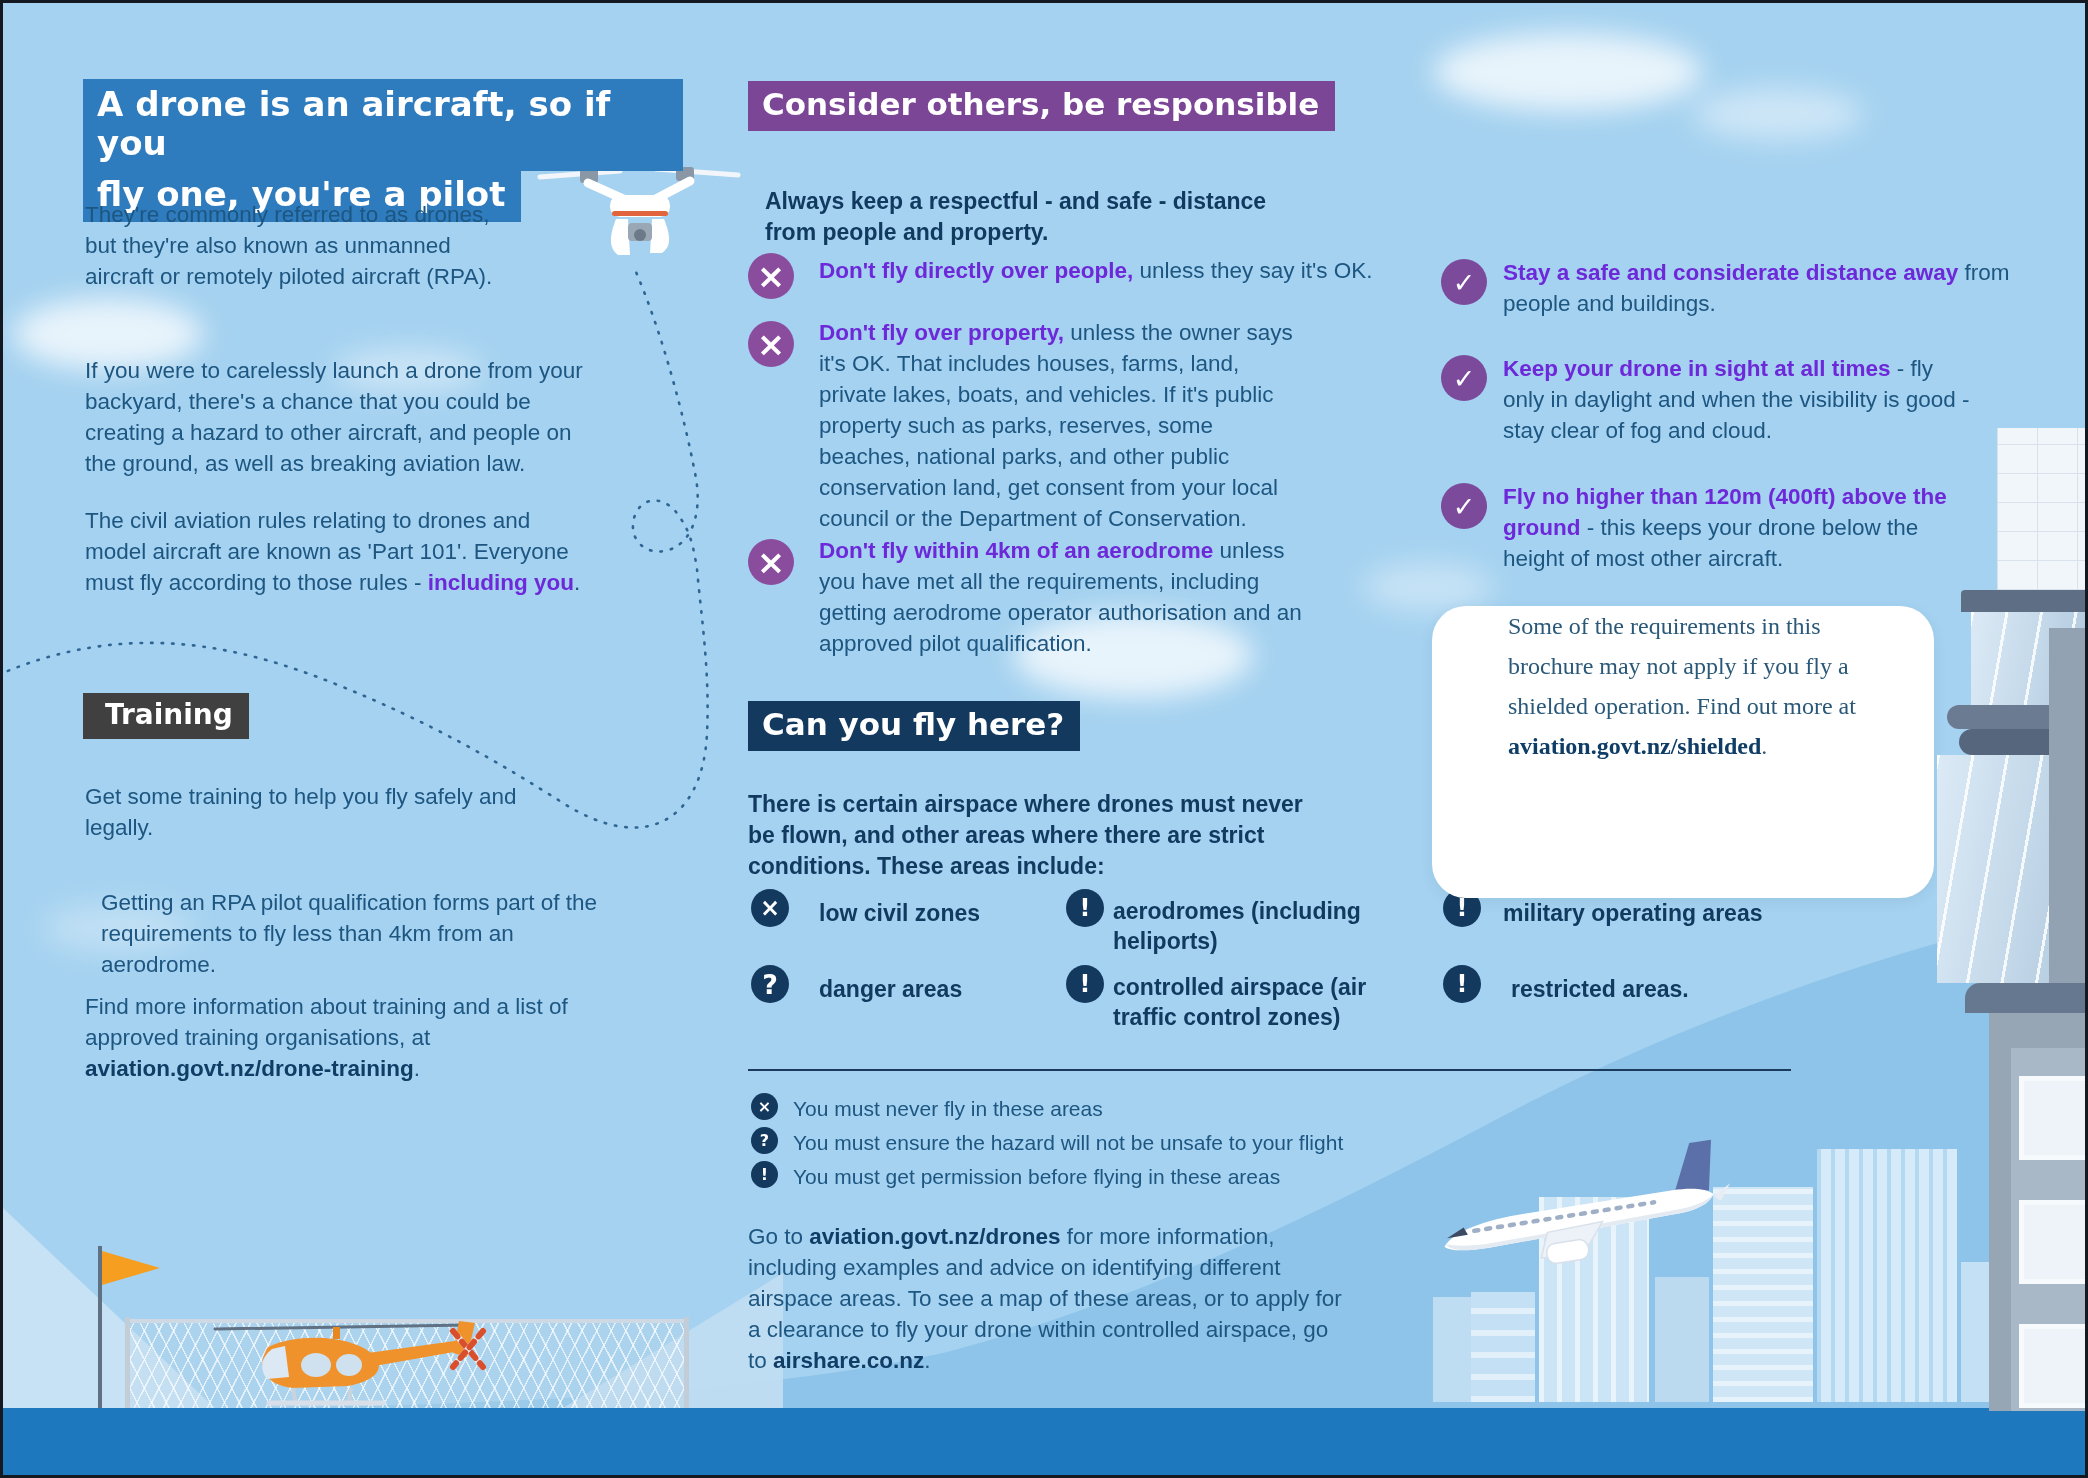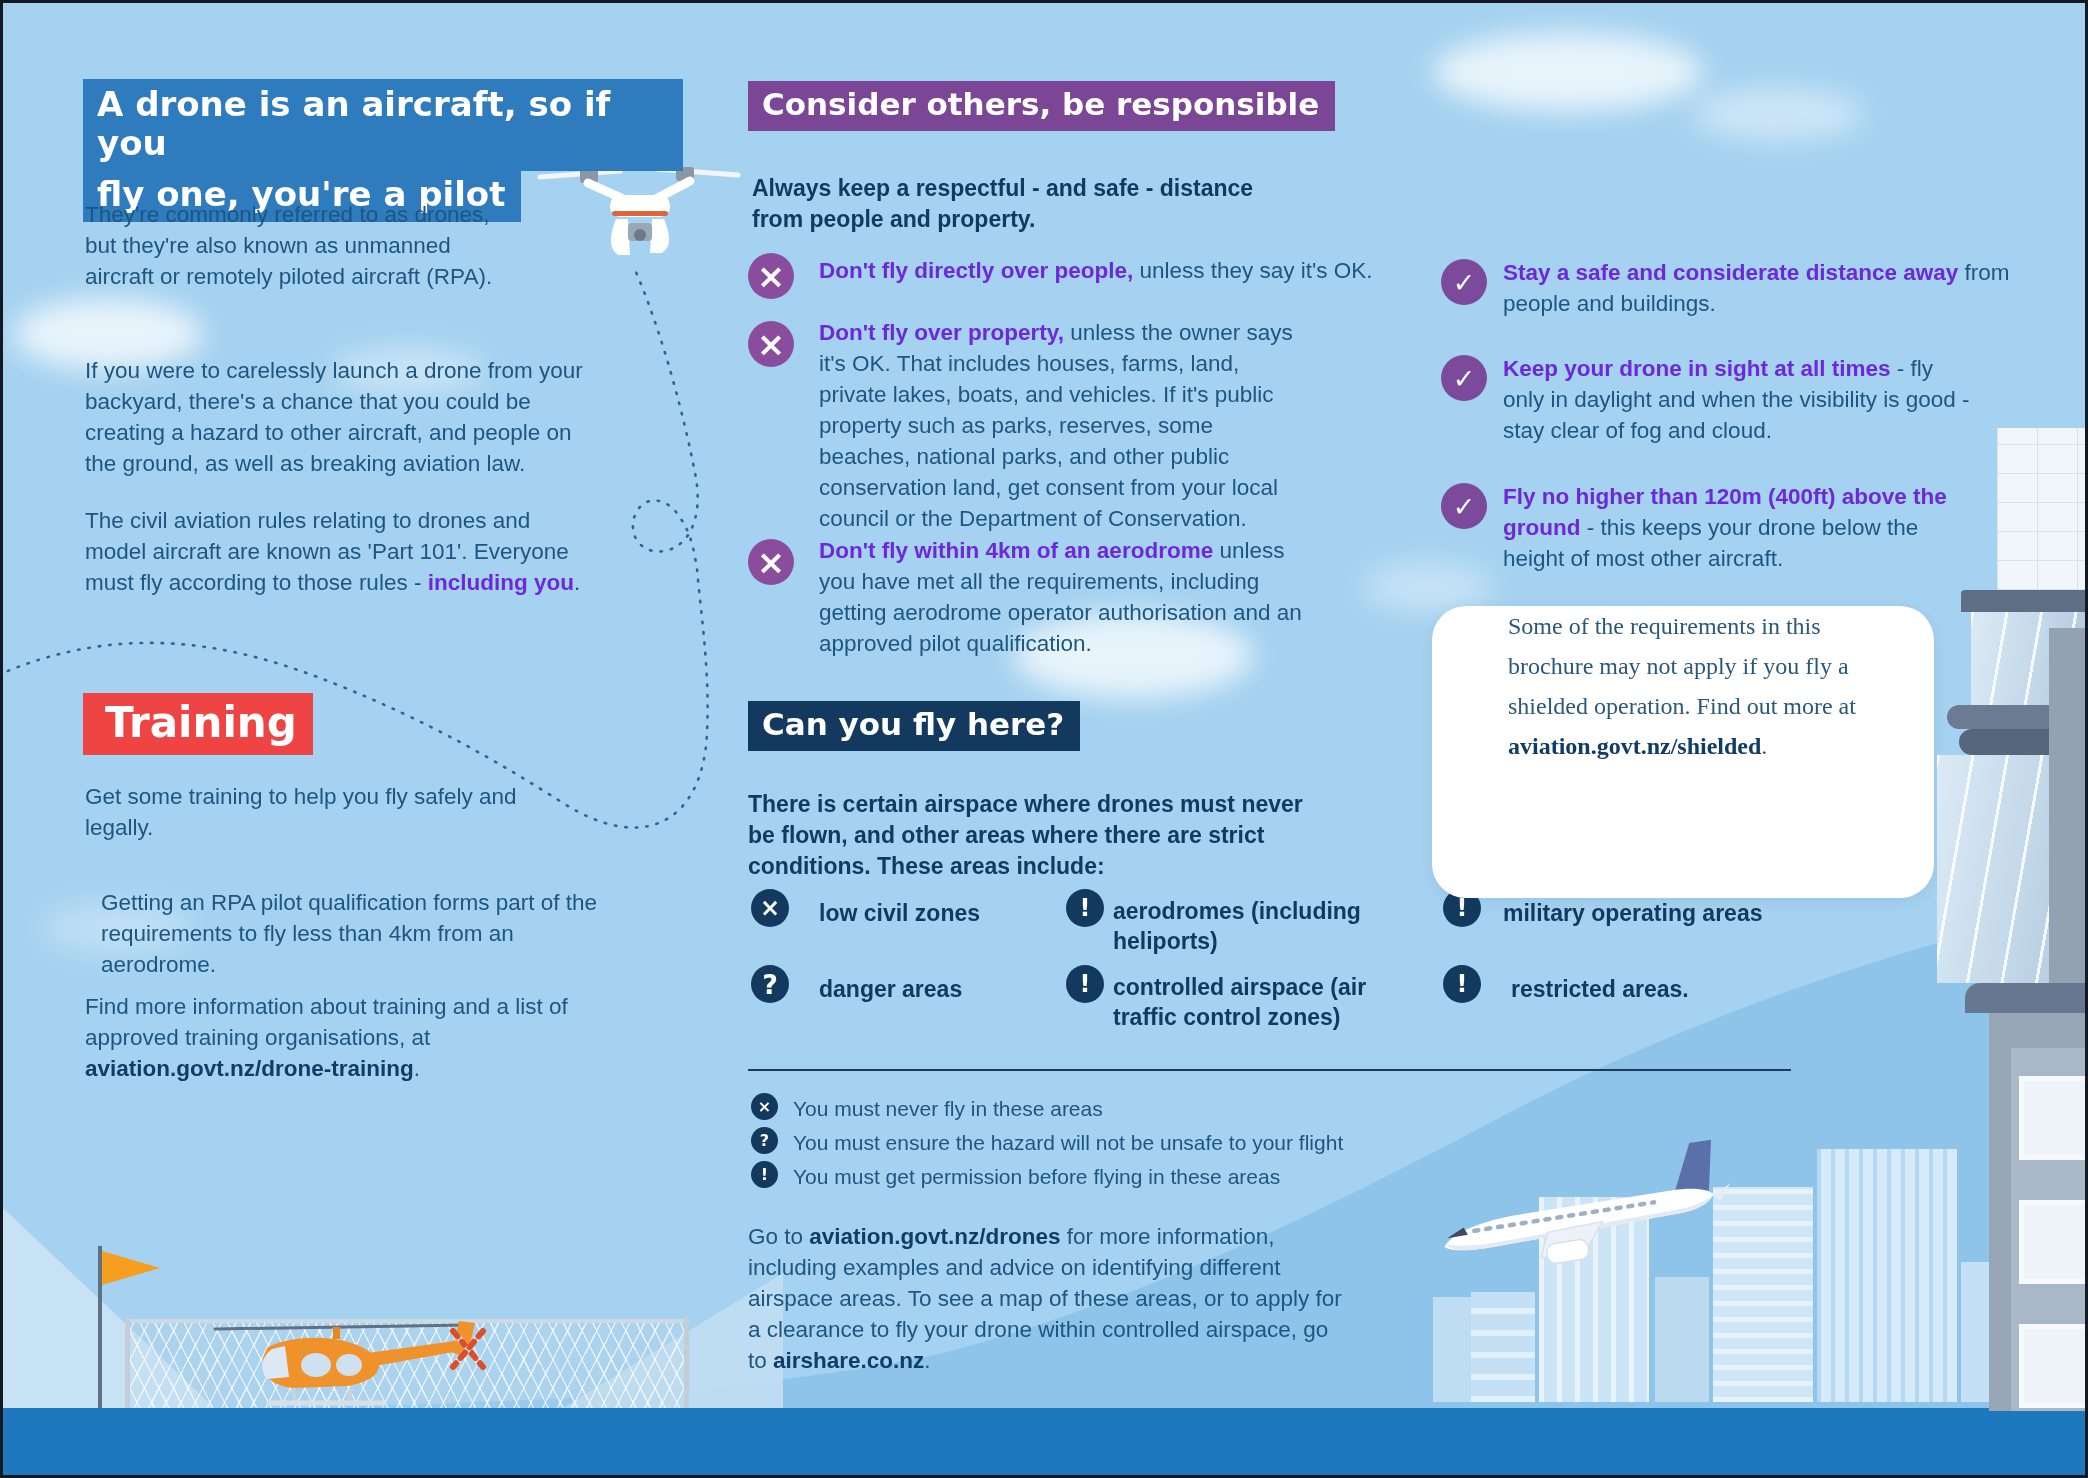--- a/index.html
+++ b/index.html
@@ -4,21 +4,21 @@
 <style>
   html,body{margin:0;padding:0;background:#e8eef4;}
   .page{position:relative;width:2088px;height:1478px;overflow:hidden;
         background:#A5D2F0;border:3px solid #141821;box-sizing:border-box;
         font-family:"Liberation Sans",sans-serif;color:#1D5680;}
   .abs{position:absolute;}
   
   .hdr{font-family:"DejaVu Sans",sans-serif;font-weight:bold;color:#fff;line-height:1.15;}
   .hdr span{display:inline-block;padding:6px 16px 8px 14px;}
   .hdr-blue span{background:#2E7BBE;font-size:34px;}
-  .hdr-green span{background:#ef4444;font-size:42px;padding-left:22px;}
+  .hdr-green span{background:#404040;font-size:28px;padding-left:22px;}
   .hdr-purple span{background:#7C4697;font-size:31px;}
   .hdr-navy span{background:#14395E;font-size:31px;}
   
   .body-txt{font-size:22.5px;line-height:31px;color:#1D5680;}
   .body-txt b,.bold-navy{color:#6d28d9;}
   .lead{font-weight:bold;color:#123A60;font-size:23px;line-height:31px;}
   .linkish{font-weight:bold;color:#0F3D66;}
   
   .circ{display:flex;align-items:center;justify-content:center;border-radius:50%;
         color:#fff;font-family:"DejaVu Sans",sans-serif;font-weight:bold;}
@@ -162,21 +162,21 @@
   </div>
   <p class="abs body-txt" style="left:82px;top:778px;width:440px;margin:0;">Get some training to help you fly safely and legally.</p>
   <p class="abs body-txt" style="left:82px;top:868px;width:500px;margin:16px;">Getting an RPA pilot qualification forms part of the requirements to fly less than 4km from an aerodrome.</p>
   <p class="abs body-txt" style="left:82px;top:988px;width:490px;margin:0;">
     <span>Find more information about training and a list of approved training organisations, at </span><span class="linkish">aviation.govt.nz/drone-training</span><span>.</span>
   </p>
 
   <div class="abs hdr hdr-purple" style="left:745px;top:78px;">
     <span>Consider others, be responsible</span>
   </div>
-  <p class="abs lead" style="left:745px;top:166px;width:545px;margin:4px;">Always keep a respectful - and safe - distance from people and property.</p>
+  <p class="abs lead" style="left:745px;top:166px;width:545px;margin:17px;">Always keep a respectful - and safe - distance from people and property.</p>
 
   <div class="abs circ circ-x" style="left:745px;top:250px;">
       <span>×</span>
     </div>
   <p class="abs body-txt" style="left:816px;top:252px;width:600px;margin:0;">
     <b>Don't fly directly over people,</b><span> unless they say it's OK.</span>
   </p>
 
   <div class="abs circ circ-x" style="left:745px;top:318px;">
       <span>×</span>

